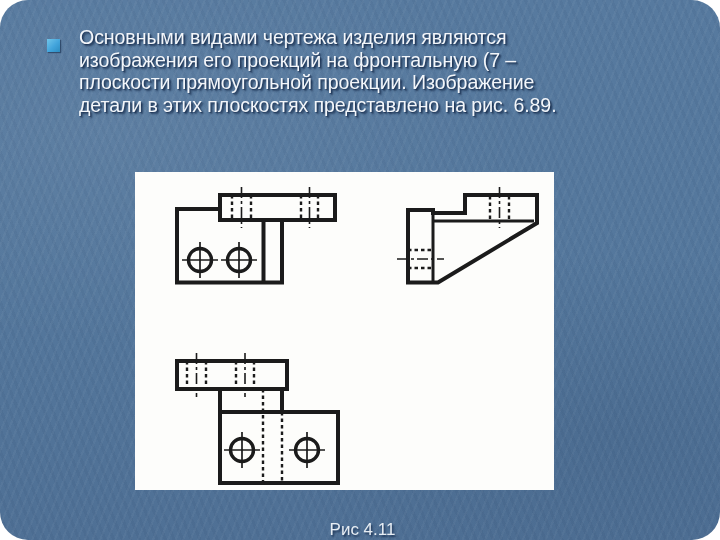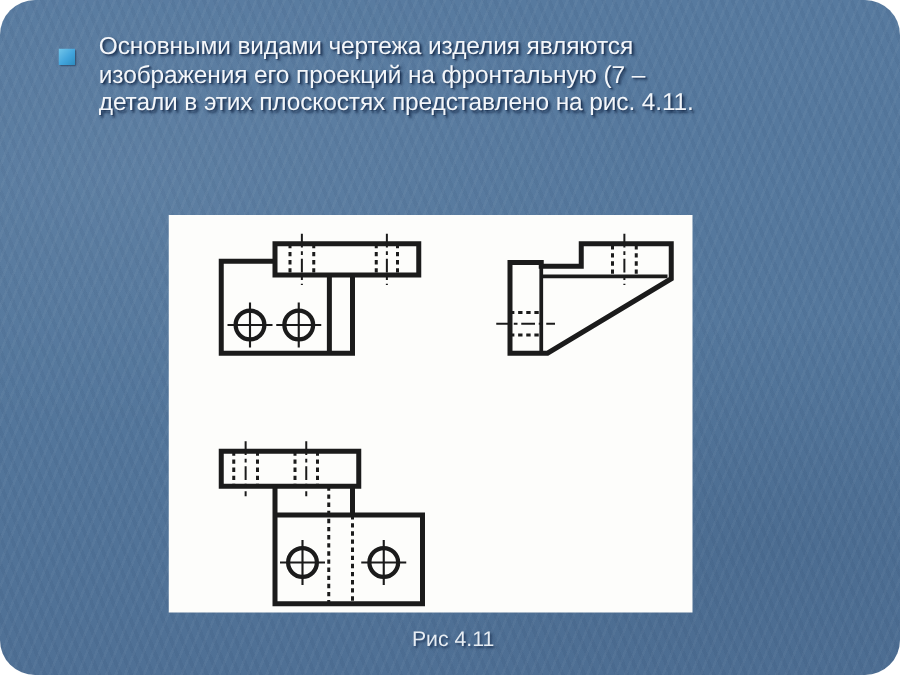--- a/index.html
+++ b/index.html
@@ -27,21 +27,21 @@
     color:#f3f6fa;
     font-size:19.6px;line-height:22.6px;letter-spacing:-0.1px;
     text-shadow:2px 2px 2px rgba(12,32,64,0.75), 1px 1px 0 rgba(20,40,70,0.45);
   }
   .figure-panel{
     position:absolute;left:135px;top:172px;width:419px;height:318px;
     background:#fdfdfb;
   }
   .figure-panel svg{display:block;}
   .figure-caption{
-    position:absolute;left:153px;top:502px;width:419px;
+    position:absolute;left:153px;top:520px;width:419px;
     text-align:center;
     color:#e7edf3;font-size:17px;
     text-shadow:1.5px 1.5px 2px rgba(12,32,64,0.7);
   }
   .outline{fill:none;stroke:#1b1b1b;stroke-width:4;stroke-linejoin:miter;}
   .thin  {fill:none;stroke:#1b1b1b;stroke-width:3;}
   .hidden-ln{fill:none;stroke:#1b1b1b;stroke-width:2.4;stroke-dasharray:3.5 3;}
   .center-ln{fill:none;stroke:#1b1b1b;stroke-width:1.6;stroke-dasharray:11 3 3 3;}
   .cross-ln {fill:none;stroke:#1b1b1b;stroke-width:1.7;}
   .hole{fill:none;stroke:#1b1b1b;stroke-width:3.4;}
@@ -49,21 +49,22 @@
 </head>
 <body>
 
 <div class="slide">
 
   <span class="bullet-marker"></span>
 
   <div class="body-text">
     <div>Основными видами чертежа изделия являются</div>
     <div>изображения его проекций на фронтальную (7 –</div>
-    <div>детали в этих плоскостях представлено на рис. 4.11.</div>
+    <div>плоскости прямоугольной проекции. Изображение</div>
+    <div>детали в этих плоскостях представлено на рис. 6.89.</div>
   </div>
 
   <div class="figure-panel">
     <svg width="419" height="318" viewBox="0 0 419 318">
 
       <g>
         <path class="outline" d="M 85 37 H 42 V 110.5 H 147 V 48"></path>
         <rect class="outline" x="85" y="23" width="115" height="25"></rect>
         <line class="outline" x1="128.5" y1="48" x2="128.5" y2="110.5"></line>
         <line class="hidden-ln" x1="97" y1="23" x2="97" y2="48"></line>

